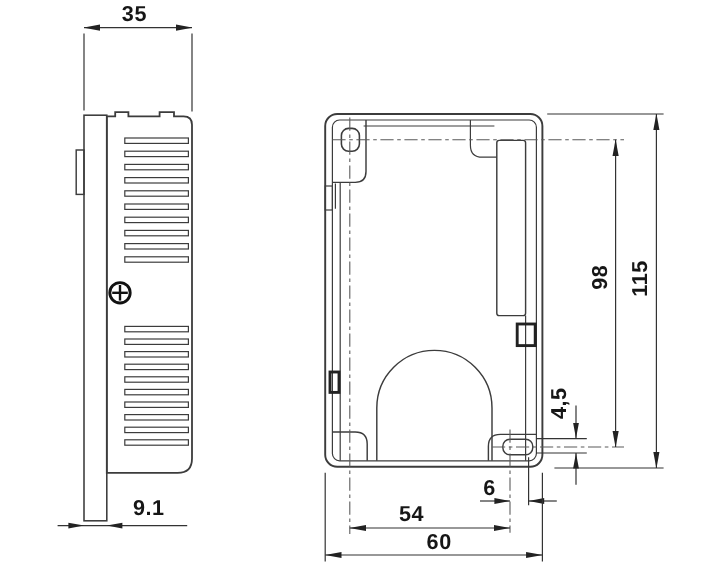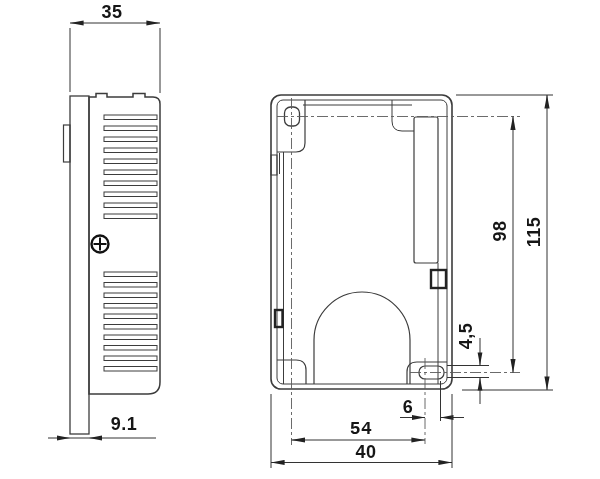--- a/index.html
+++ b/index.html
@@ -151,16 +151,16 @@
     </g>
   </g>
 </svg>
 
 <div class="dim" style="left:112px;top:12px;">35</div>
 <div class="dim" style="left:124px;top:424px;">9.1</div>
 <div class="dim v" style="left:500px;top:231px;">98</div>
 <div class="dim v" style="left:534px;top:232px;">115</div>
 <div class="dim v" style="left:466px;top:336px;">4,5</div>
 <div class="dim" style="left:408px;top:407px;">6</div>
-<div class="dim" style="left:361px;top:429px;font-family:Liberation Mono, monospace;">54</div>
-<div class="dim" style="left:366px;top:452px;">40</div>
+<div class="dim" style="left:343px;top:429px;">54</div>
+<div class="dim" style="left:366px;top:452px;">60</div>
 
 </div>
 
 </body></html>

